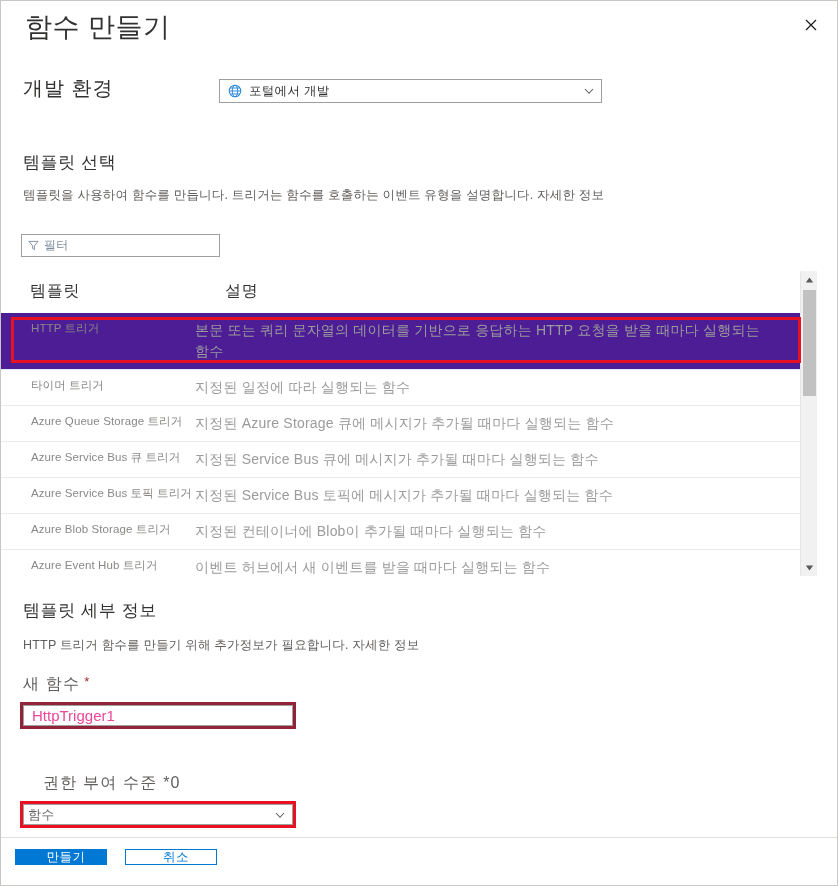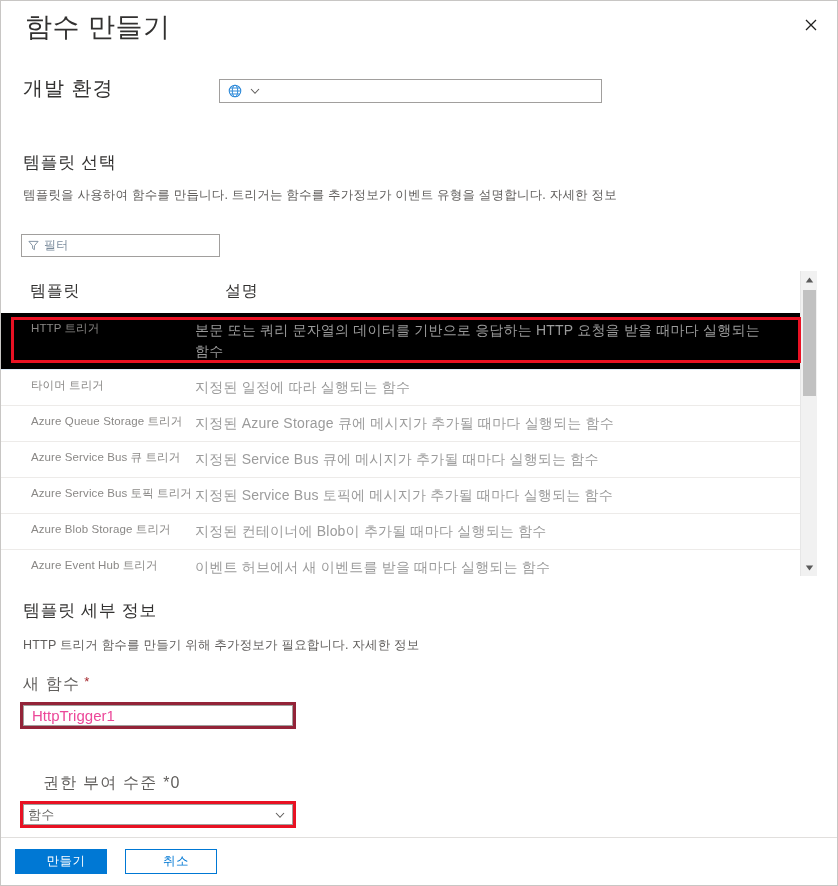--- a/index.html
+++ b/index.html
@@ -203,21 +203,21 @@
     position: relative;
     display: flex;
     align-items: flex-start;
     box-sizing: border-box;
     border-bottom: 1px solid #edebe9;
     padding: 7px 0 7px 0;
     cursor: pointer;
     background: #ffffff;
   }
   .tpl-row.selected {
-    background: #000000;
+    background: #4c1d95;
     border-bottom: 1px solid #deecf9;
   }
   .tpl-row .cell-name {
     flex: 0 0 194px;
     padding-left: 30px;
     box-sizing: border-box;
     font-size: 11.5px;
     color: #8a8886;
     line-height: 17px;
     letter-spacing: 0.1px;
@@ -335,21 +335,21 @@
     left: 0;
     bottom: 0;
     width: 100%;
     height: 47px;
     border-top: 1px solid #e1dfdd;
     background: #ffffff;
   }
   .btn {
     position: absolute;
     top: 11px;
-    height: 25px;
+    height: 16px;
     box-sizing: border-box;
     font-family: "Liberation Sans", "DejaVu Sans", sans-serif;
     font-size: 12.5px;
     letter-spacing: 0.5px;
     cursor: pointer;
     display: flex;
     align-items: center;
     justify-content: center;
     padding-left: 16px;
   }
@@ -383,29 +383,30 @@
   </div>
 
   <div class="dev-env-row">
     <div class="dev-env-label">개발 환경</div>
     <div class="dropdown dev-env-dropdown">
       <svg class="globe-icon" viewBox="0 0 16 16" aria-hidden="true">
         <circle cx="8" cy="8" r="6.6" fill="none" stroke="#2b88d8" stroke-width="1.2"></circle>
         <ellipse cx="8" cy="8" rx="3.1" ry="6.6" fill="none" stroke="#2b88d8" stroke-width="1.1"></ellipse>
         <path d="M1.6 8 H14.4 M2.6 4.6 H13.4 M2.6 11.4 H13.4" stroke="#2b88d8" stroke-width="1.1" fill="none"></path>
       </svg>
+      <span class="dd-text">포털에서 개발</span>
       <svg class="chev" viewBox="0 0 12 12" aria-hidden="true">
         <path d="M2 4 L6 8.3 L10 4" stroke="currentColor" stroke-width="1.1" fill="none"></path>
       </svg>
     </div>
   </div>
 
   <div class="section-title" id="tpl-section-title">템플릿 선택</div>
   <div class="section-desc" id="tpl-section-desc">
-    <span>템플릿을 사용하여 함수를 만듭니다. 트리거는 함수를 추가정보가 이벤트 유형을 설명합니다. </span><a class="learn-more">자세한 정보</a>
+    <span>템플릿을 사용하여 함수를 만듭니다. 트리거는 함수를 호출하는 이벤트 유형을 설명합니다. </span><a class="learn-more">자세한 정보</a>
   </div>
 
   <div class="filter-box">
     <svg class="filter-icon" viewBox="0 0 12 12" aria-hidden="true">
       <path d="M1 1.5 H11 L7 6.3 V10.5 L5 9.3 V6.3 Z" fill="none" stroke="currentColor" stroke-width="1"></path>
     </svg>
     <span class="filter-placeholder">필터</span>
   </div>
 
   <div class="tpl-table-wrap">

